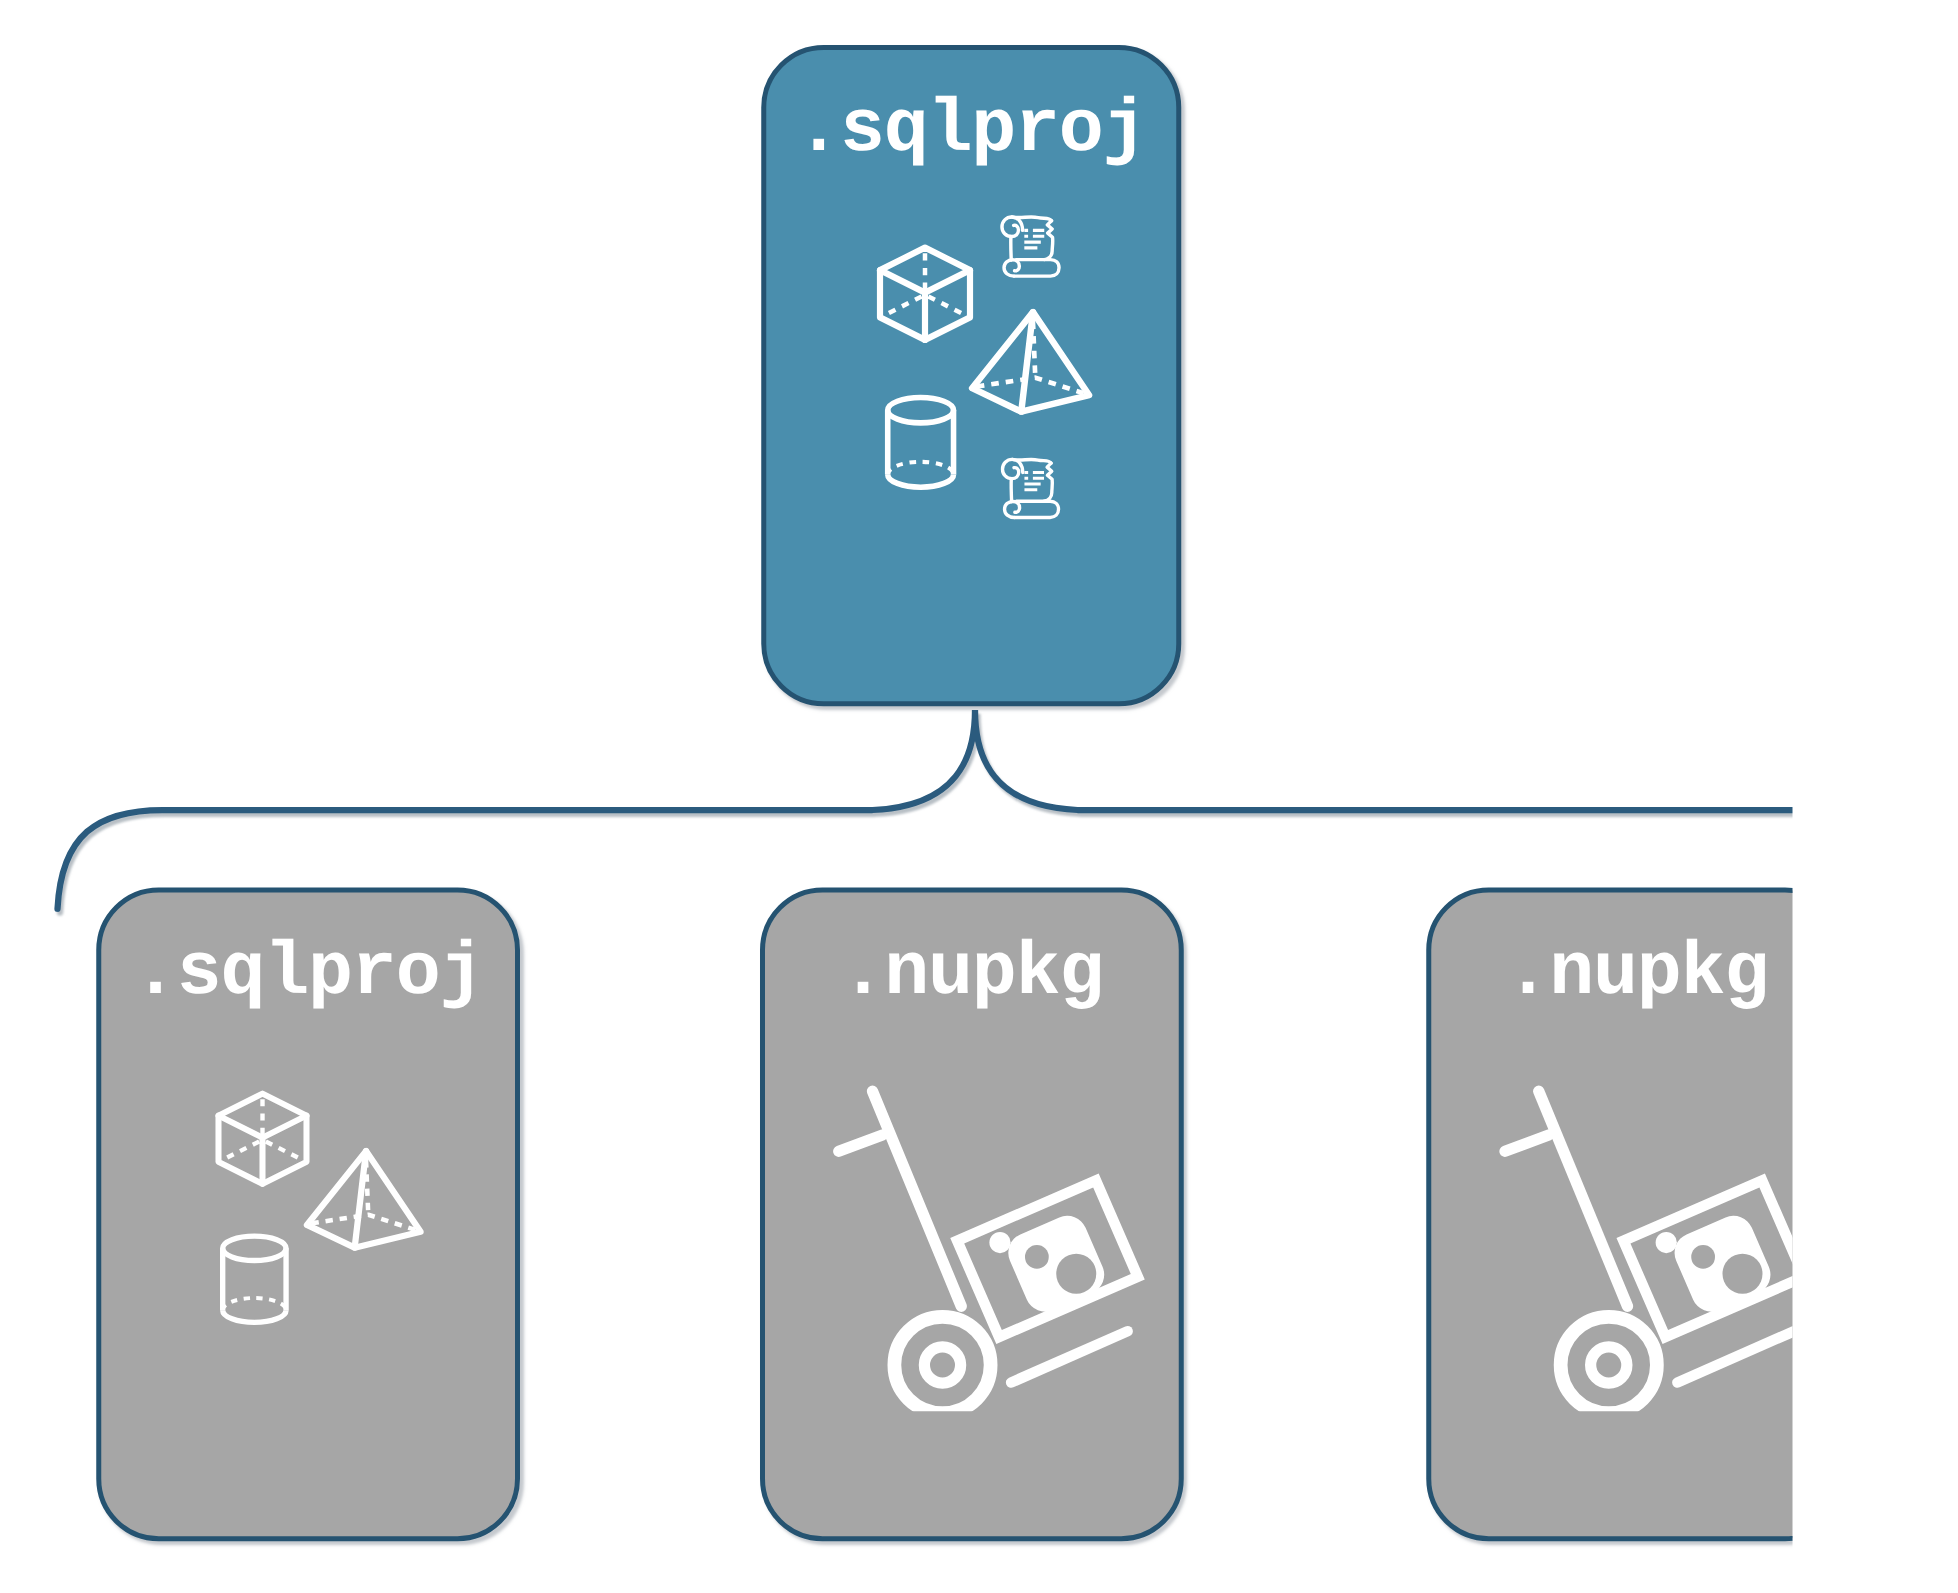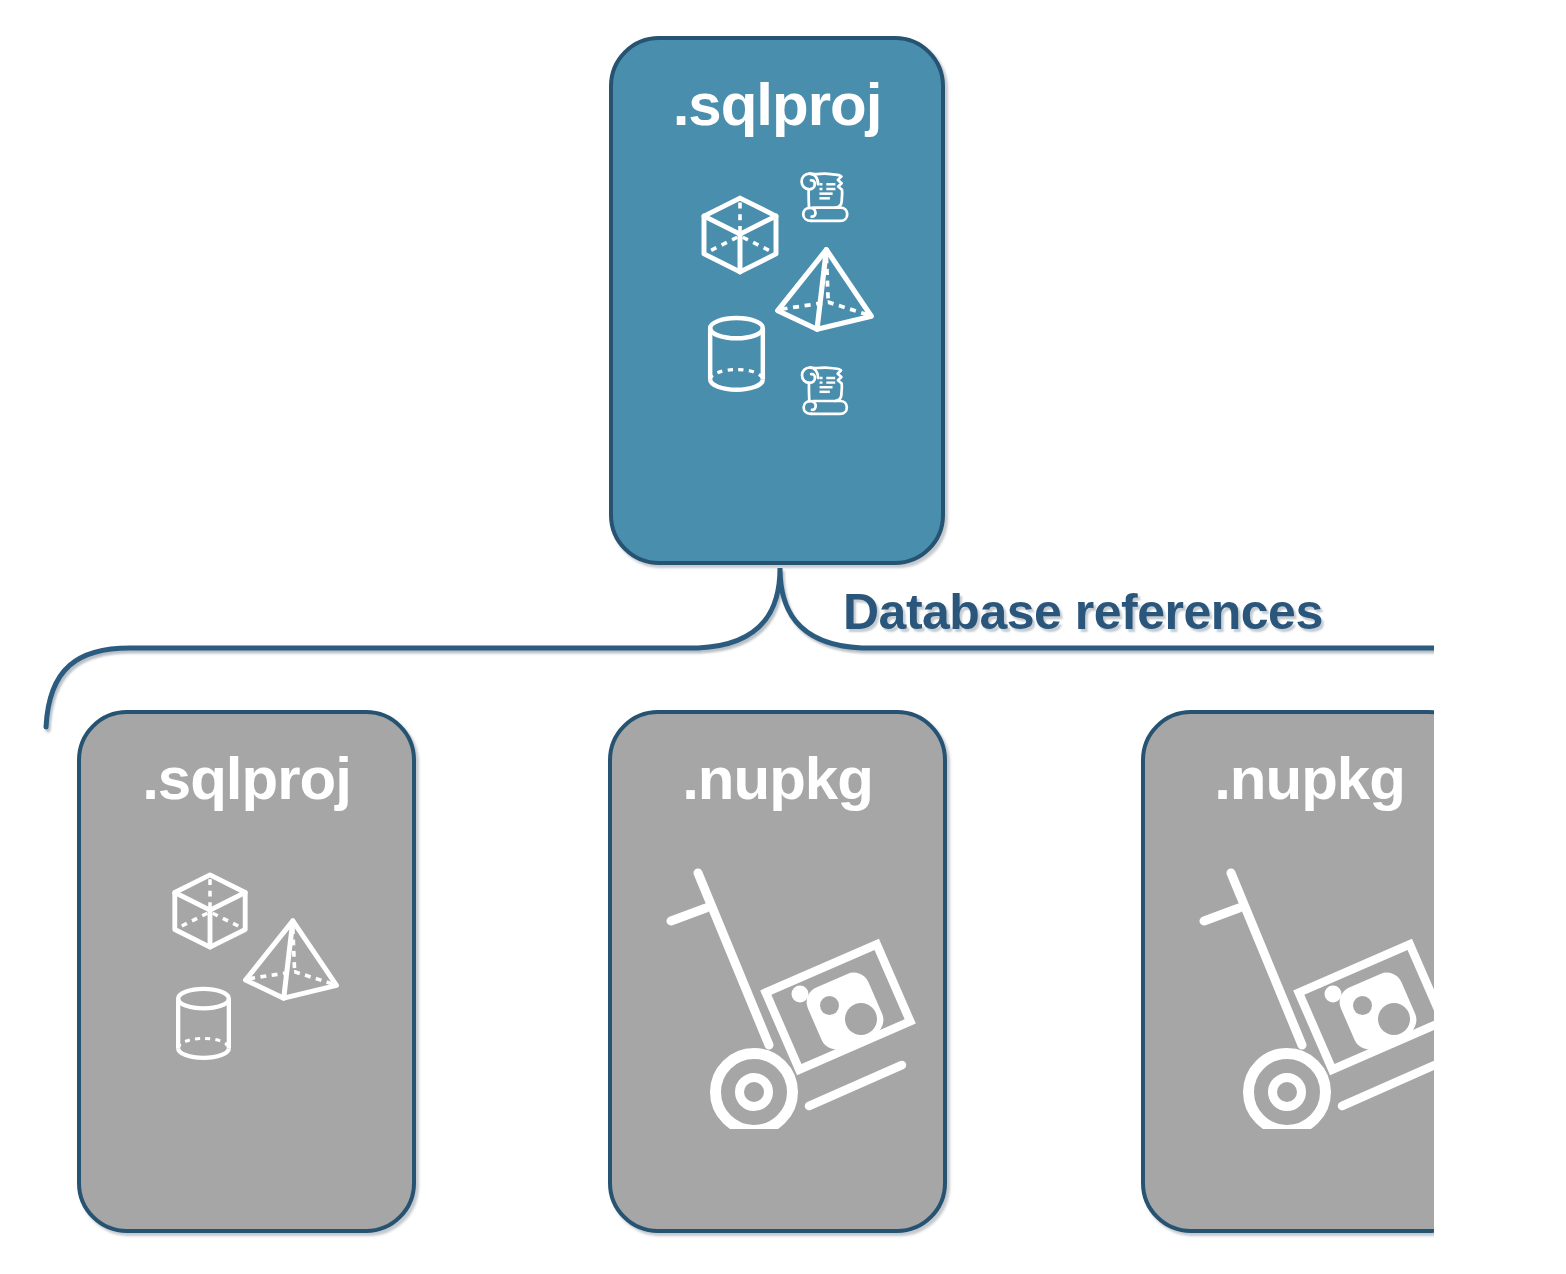--- a/index.html
+++ b/index.html
@@ -8,21 +8,21 @@
     --outline:#255371;
     --connector:#2B5B7E;
     --label-text:#2B567B;
     --icon-white:#FFFFFF;
     --page-bg:#FFFFFF;
   }
   html,body{margin:0;padding:0;background:var(--page-bg);}
   .canvas{
     position:relative;width:1434px;height:1274px;overflow:hidden;
     background:var(--page-bg);
-    font-family:Liberation Sans, sans-serif;
+    font-family:Liberation Mono, monospace;
   }
   .box{
     position:absolute;
     border:4.5px solid var(--outline);
     border-radius:50px;
     box-sizing:border-box;
     box-shadow:2.5px 3px 2.5px rgba(140,148,158,0.5);
   }
   .box-primary{background:var(--primary-box-fill);}
   .box-secondary{background:var(--secondary-box-fill);}
@@ -147,21 +147,20 @@
     <svg class="ic" style="left:185px;top:324px" width="55" height="54">
         <use href="#sym-scroll"></use>
       </svg>
   </div>
 
   <svg class="brace-svg" width="1566" height="1274" viewBox="0 0 1566 1274">
     <path class="brace-path" d="M46 727 C49 668 78 648 130 648 L698 648 C766 645 780 606 780 568
          C780 606 794 645 862 648 L1430 648 C1482 648 1511 668 1514 727"></path>
   </svg>
 
-  <div class="connector-label">Database references</div>
 
   <div class="box box-secondary" style="left:77px;top:710px;width:339px;height:523px;">
     <div class="box-title">.sqlproj</div>
     <svg class="ic" style="left:85px;top:155px" width="88" height="84">
         <use href="#sym-cube"></use>
       </svg>
     <svg class="ic" style="left:160px;top:202px" width="100" height="87">
         <use href="#sym-pyramid"></use>
       </svg>
     <svg class="ic" style="left:90px;top:271px" width="65" height="78">

